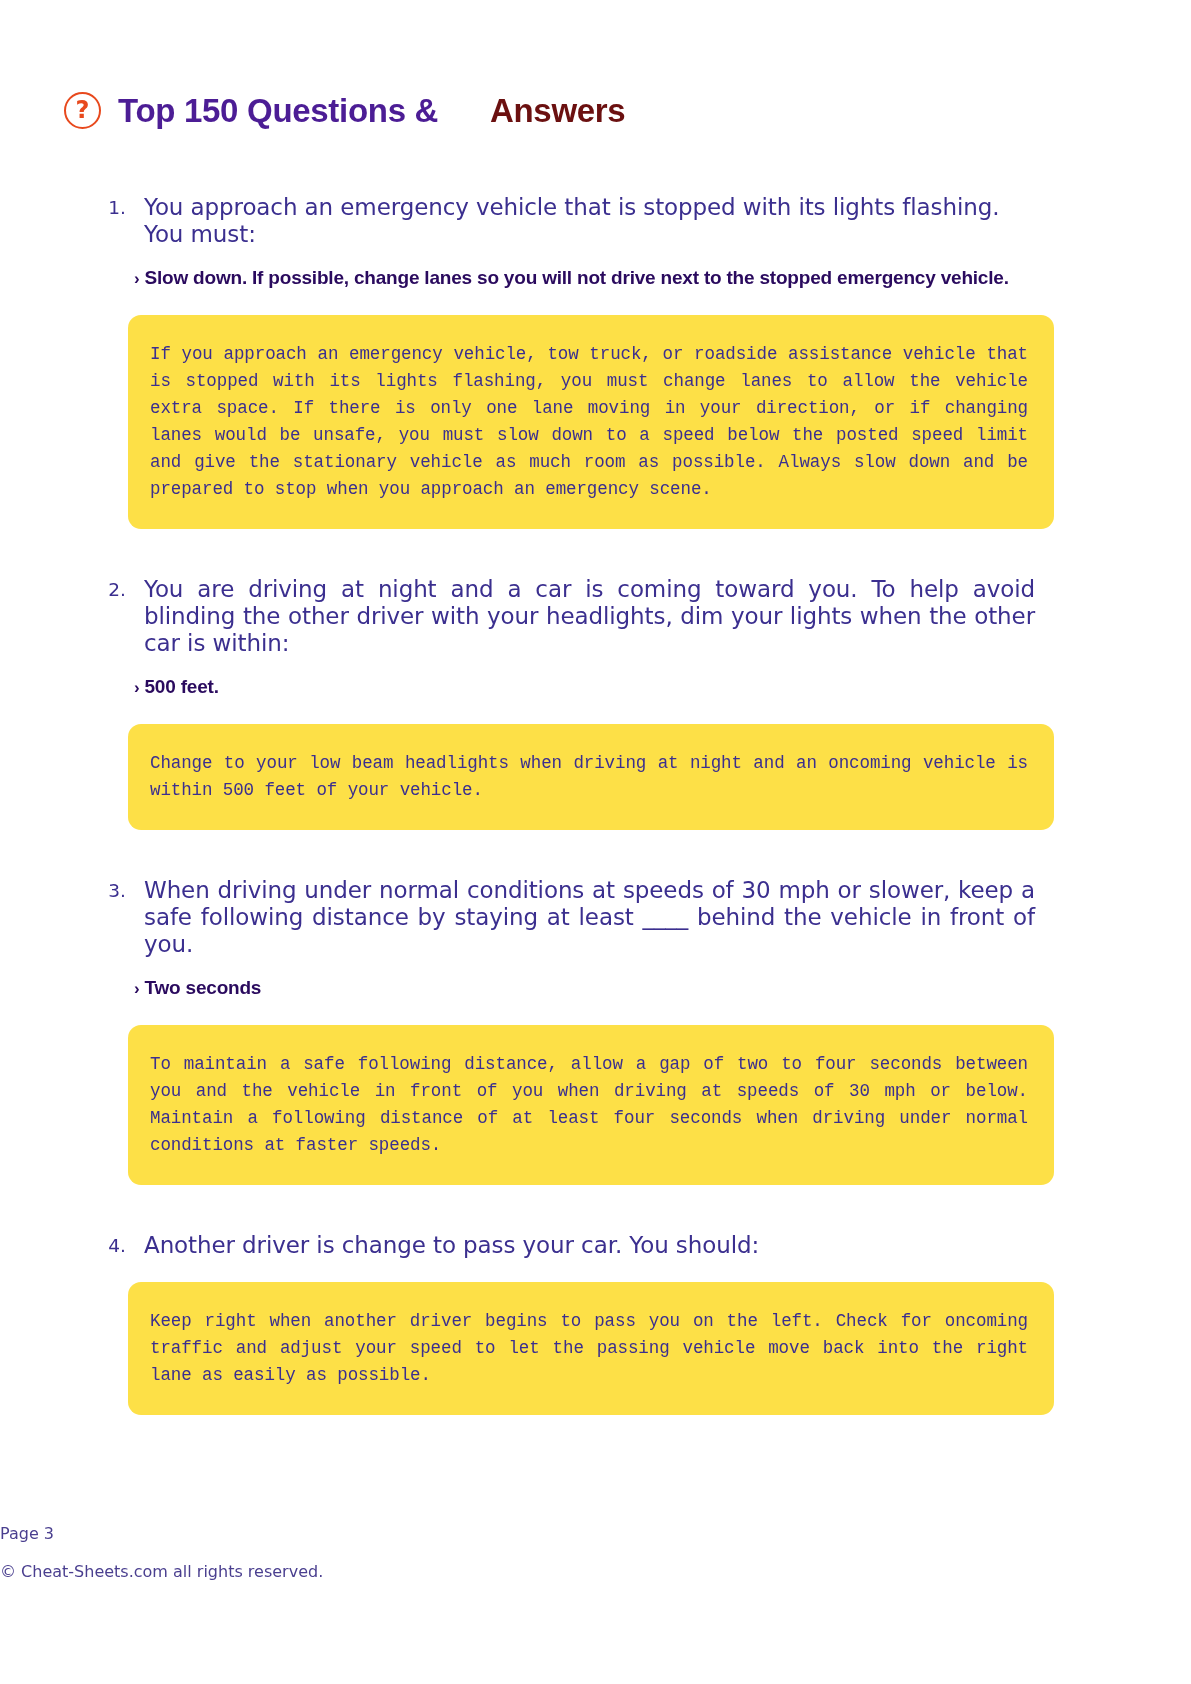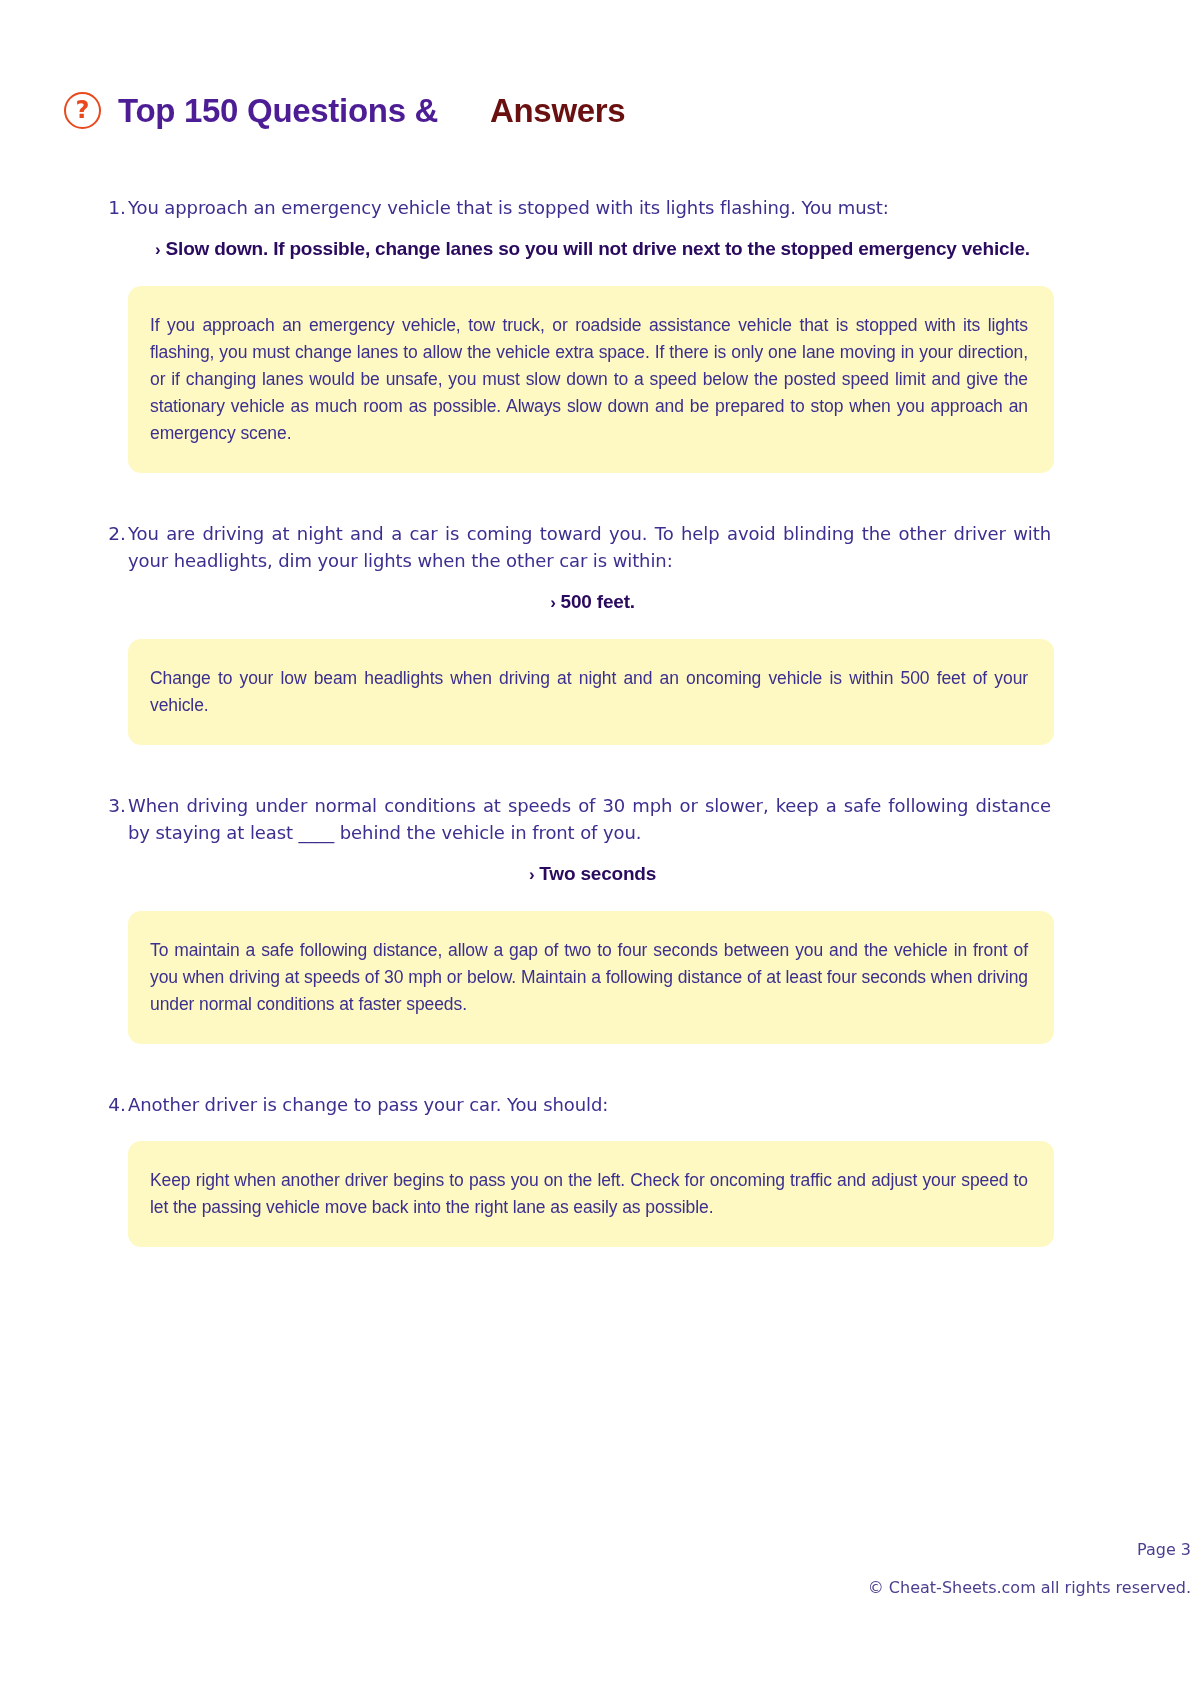--- a/index.html
+++ b/index.html
@@ -77,69 +77,68 @@
     top: 0;
     width: 30px;
     text-align: right;
     font-size: 18.5px;
     line-height: 27px;
     color: #3b2f8f;
     font-weight: normal;
     font-family: "DejaVu Sans", sans-serif;
   }
   .q-text {
-    font-size: 18px;
+    font-size: 23px;
     line-height: 27px;
     color: #3b2f8f;
     text-align: justify;
     font-family: "DejaVu Sans", sans-serif;
     letter-spacing: -0.1px;
-    margin: 0;
+    margin: 16px;
   }
   .q-text.single { text-align: left; }
 
   .a-text {
     font-size: 19px;
     line-height: 27px;
     font-weight: bold;
     color: #2a0a5e;
     margin: 14px 0 0 0;
     padding-left: 6px;
     letter-spacing: -0.2px;
     font-family: "Liberation Sans", sans-serif;
-    text-align: center;
   }
   .a-chevron {
     font-weight: bold;
     margin-right: 5px;
     font-size: 17px;
   }
 
   .explain {
     margin-top: 23px;
     margin-left: 0;
     margin-right: -3px;
-    background: #fef9c3;
+    background: #fde047;
     border-radius: 13px;
     padding: 26px 26px 26px 22px;
     font-size: 17.5px;
     line-height: 27px;
     color: #3b2f8f;
     text-align: justify;
-    font-family: Liberation Sans, sans-serif;
+    font-family: Liberation Mono, monospace;
     letter-spacing: -0.1px;
   }
 
   
   .footer {
     position: absolute;
     left: 0;
     right: 0;
-    bottom: 84px;
-    text-align: right;
+    bottom: 100px;
+    text-align: left;
     color: #4a3f8f;
     font-family: "DejaVu Sans", sans-serif;
   }
   .footer-page {
     font-size: 16px;
     line-height: 24px;
   }
   .footer-copy {
     font-size: 16px;
     line-height: 24px;

